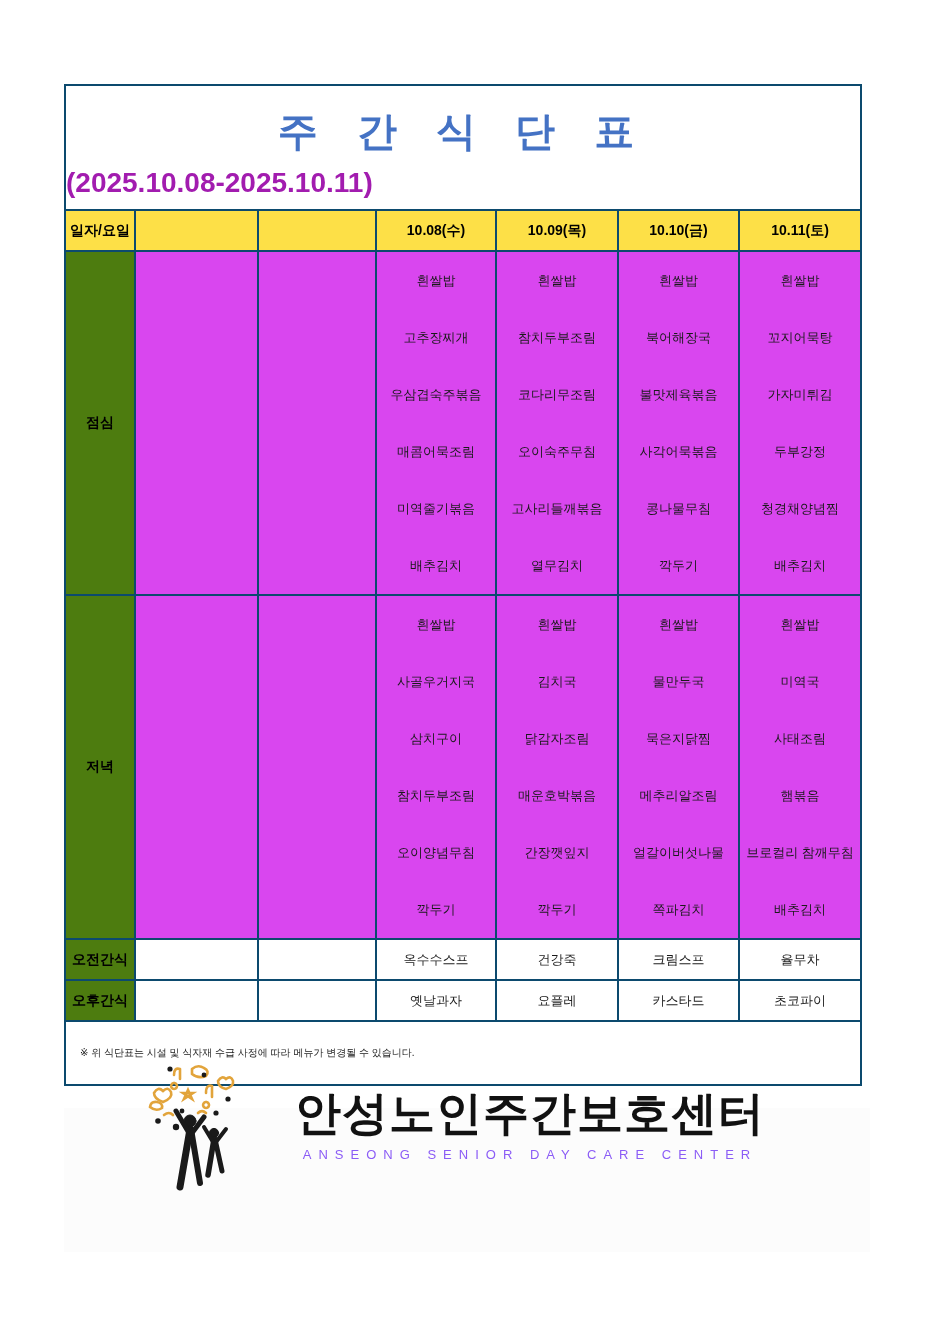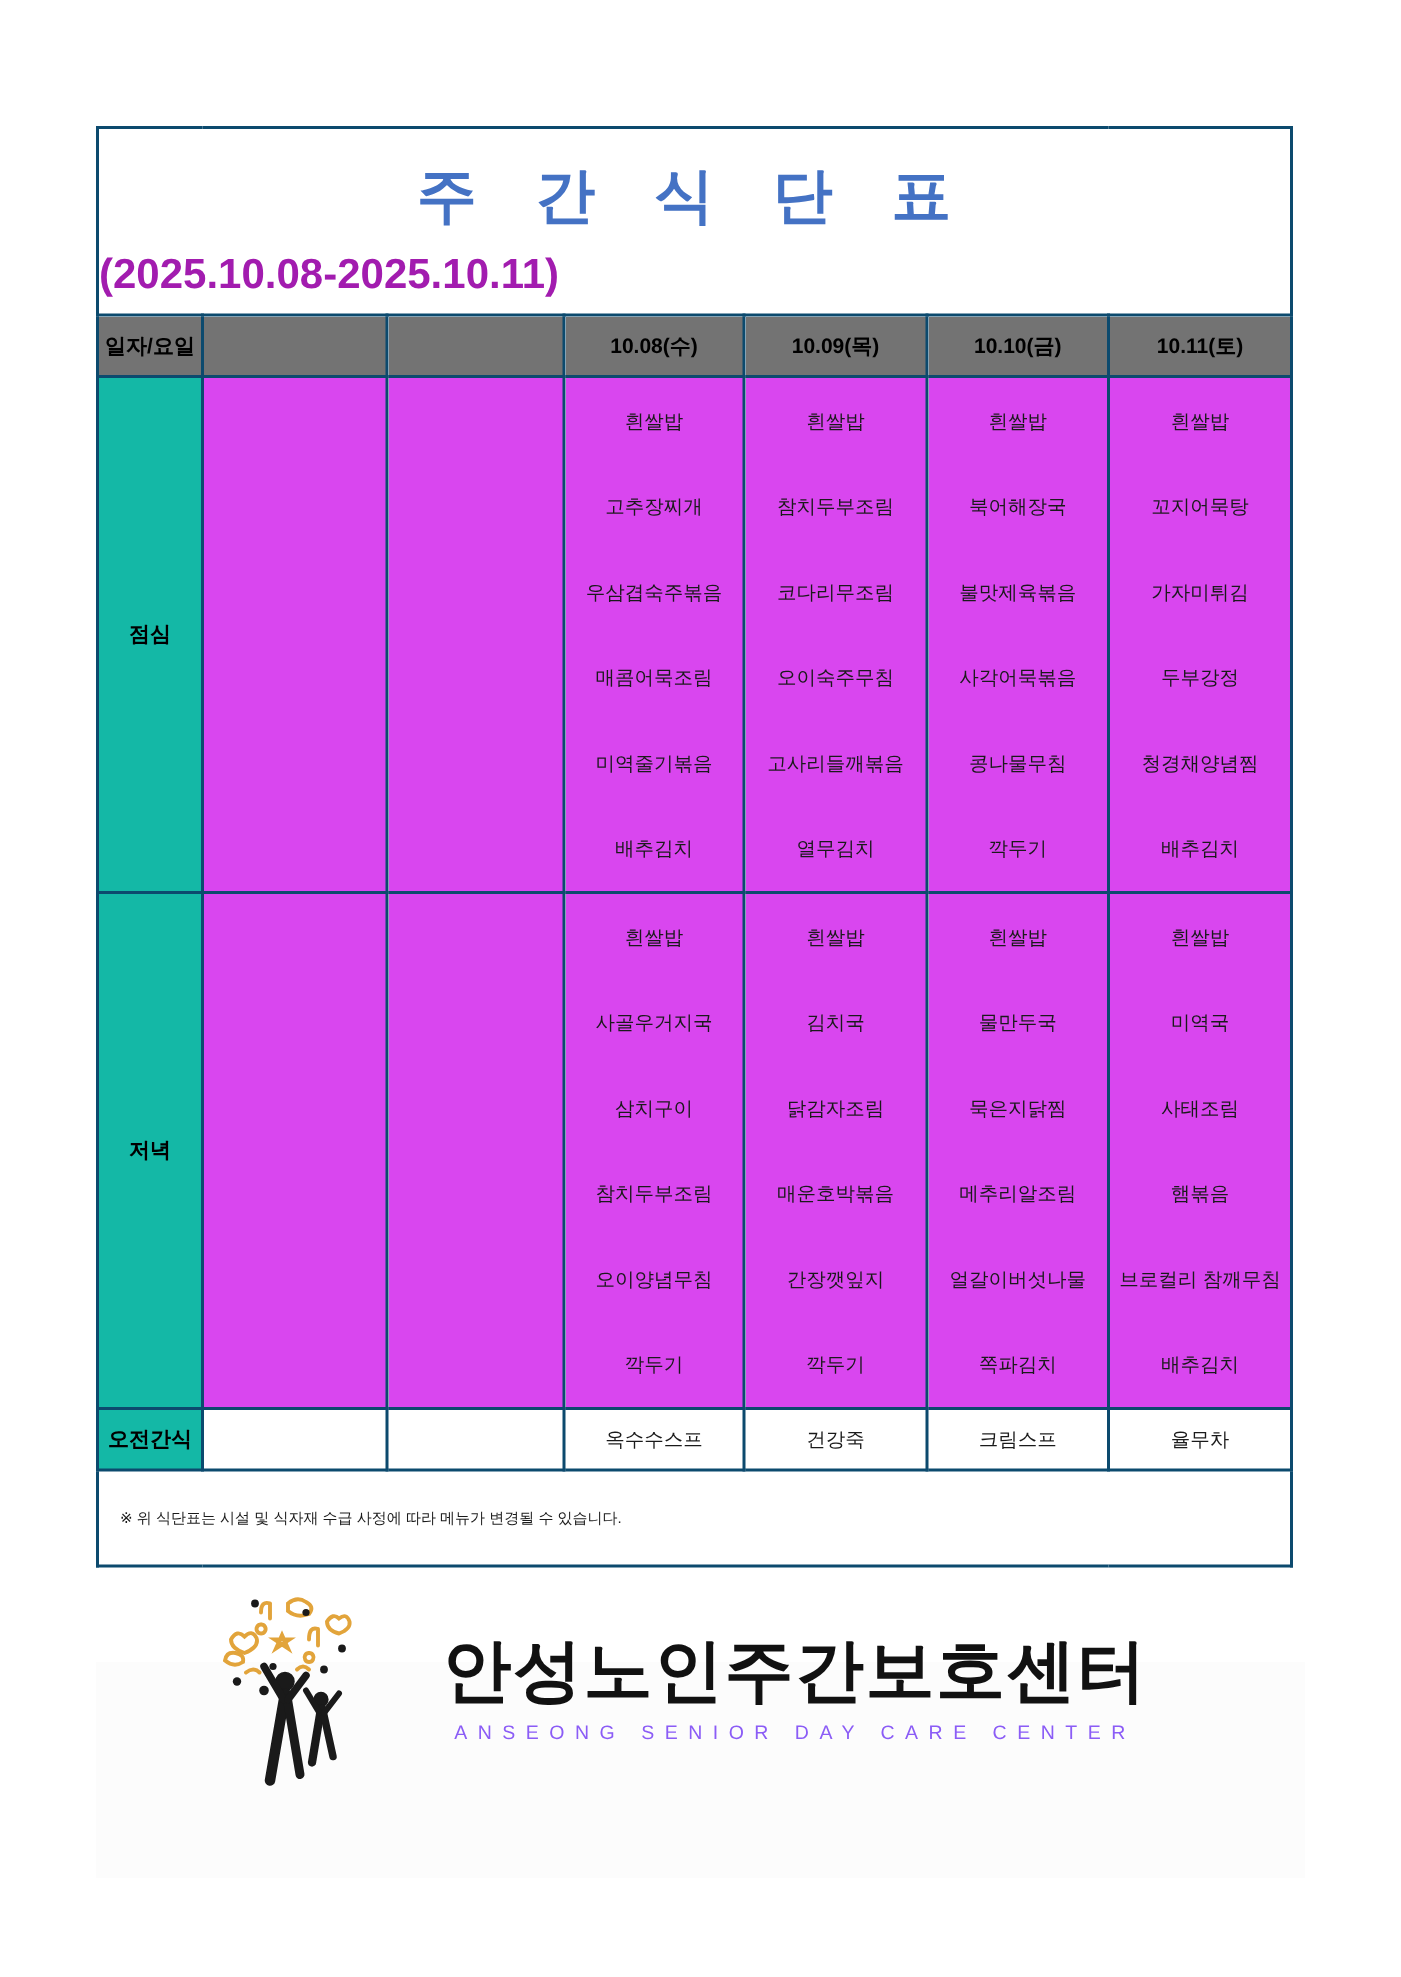--- a/index.html
+++ b/index.html
@@ -40,26 +40,26 @@
     text-align:center;
     line-height:1.1;
   }
   .date-range{
     margin-top:14px;
     font-size:28px;font-weight:bold;
     color:#a21caf;text-align:left;
     letter-spacing:0px;
   }
   .head-cell{
-    background:#737373;
+    background:#fde047;
     font-size:14px;font-weight:bold;margin-top:26px;
   }
   .label-cell{
     font-size:14px;font-weight:bold;
-    background:#14b8a6;
+    background:#4d7c0f;
   }
   .menu-cell{background:#d946ef;}
   .menu-item{
     height:57px;
     display:flex;align-items:center;justify-content:center;
     font-size:13px;
     color:#1a1a1a;
   }
   .snack-cell{font-size:13px;color:#1a1a1a;}
   .foot-cell{text-align:left !important;}
@@ -199,20 +199,29 @@
         </tr>
       <tr class="r-snack snack-row">
         <td class="label-cell">오전간식</td>
       <td class="snack-cell"></td>
           <td class="snack-cell"></td>
           <td class="snack-cell">옥수수스프</td>
           <td class="snack-cell">건강죽</td>
           <td class="snack-cell">크림스프</td>
           <td class="snack-cell">율무차</td>
         </tr>
+      <tr class="r-snack snack-row">
+        <td class="label-cell">오후간식</td>
+      <td class="snack-cell"></td>
+          <td class="snack-cell"></td>
+          <td class="snack-cell">옛날과자</td>
+          <td class="snack-cell">요플레</td>
+          <td class="snack-cell">카스타드</td>
+          <td class="snack-cell">초코파이</td>
+        </tr>
       <tr class="r-foot">
         <td colspan="7" class="foot-cell">
           <div class="footnote-text">※ 위 식단표는 시설 및 식자재 수급 사정에 따라 메뉴가 변경될 수 있습니다.</div>
         </td>
       </tr>
     </tbody>
   </table>
 
   <div class="logo-band"></div>
 

